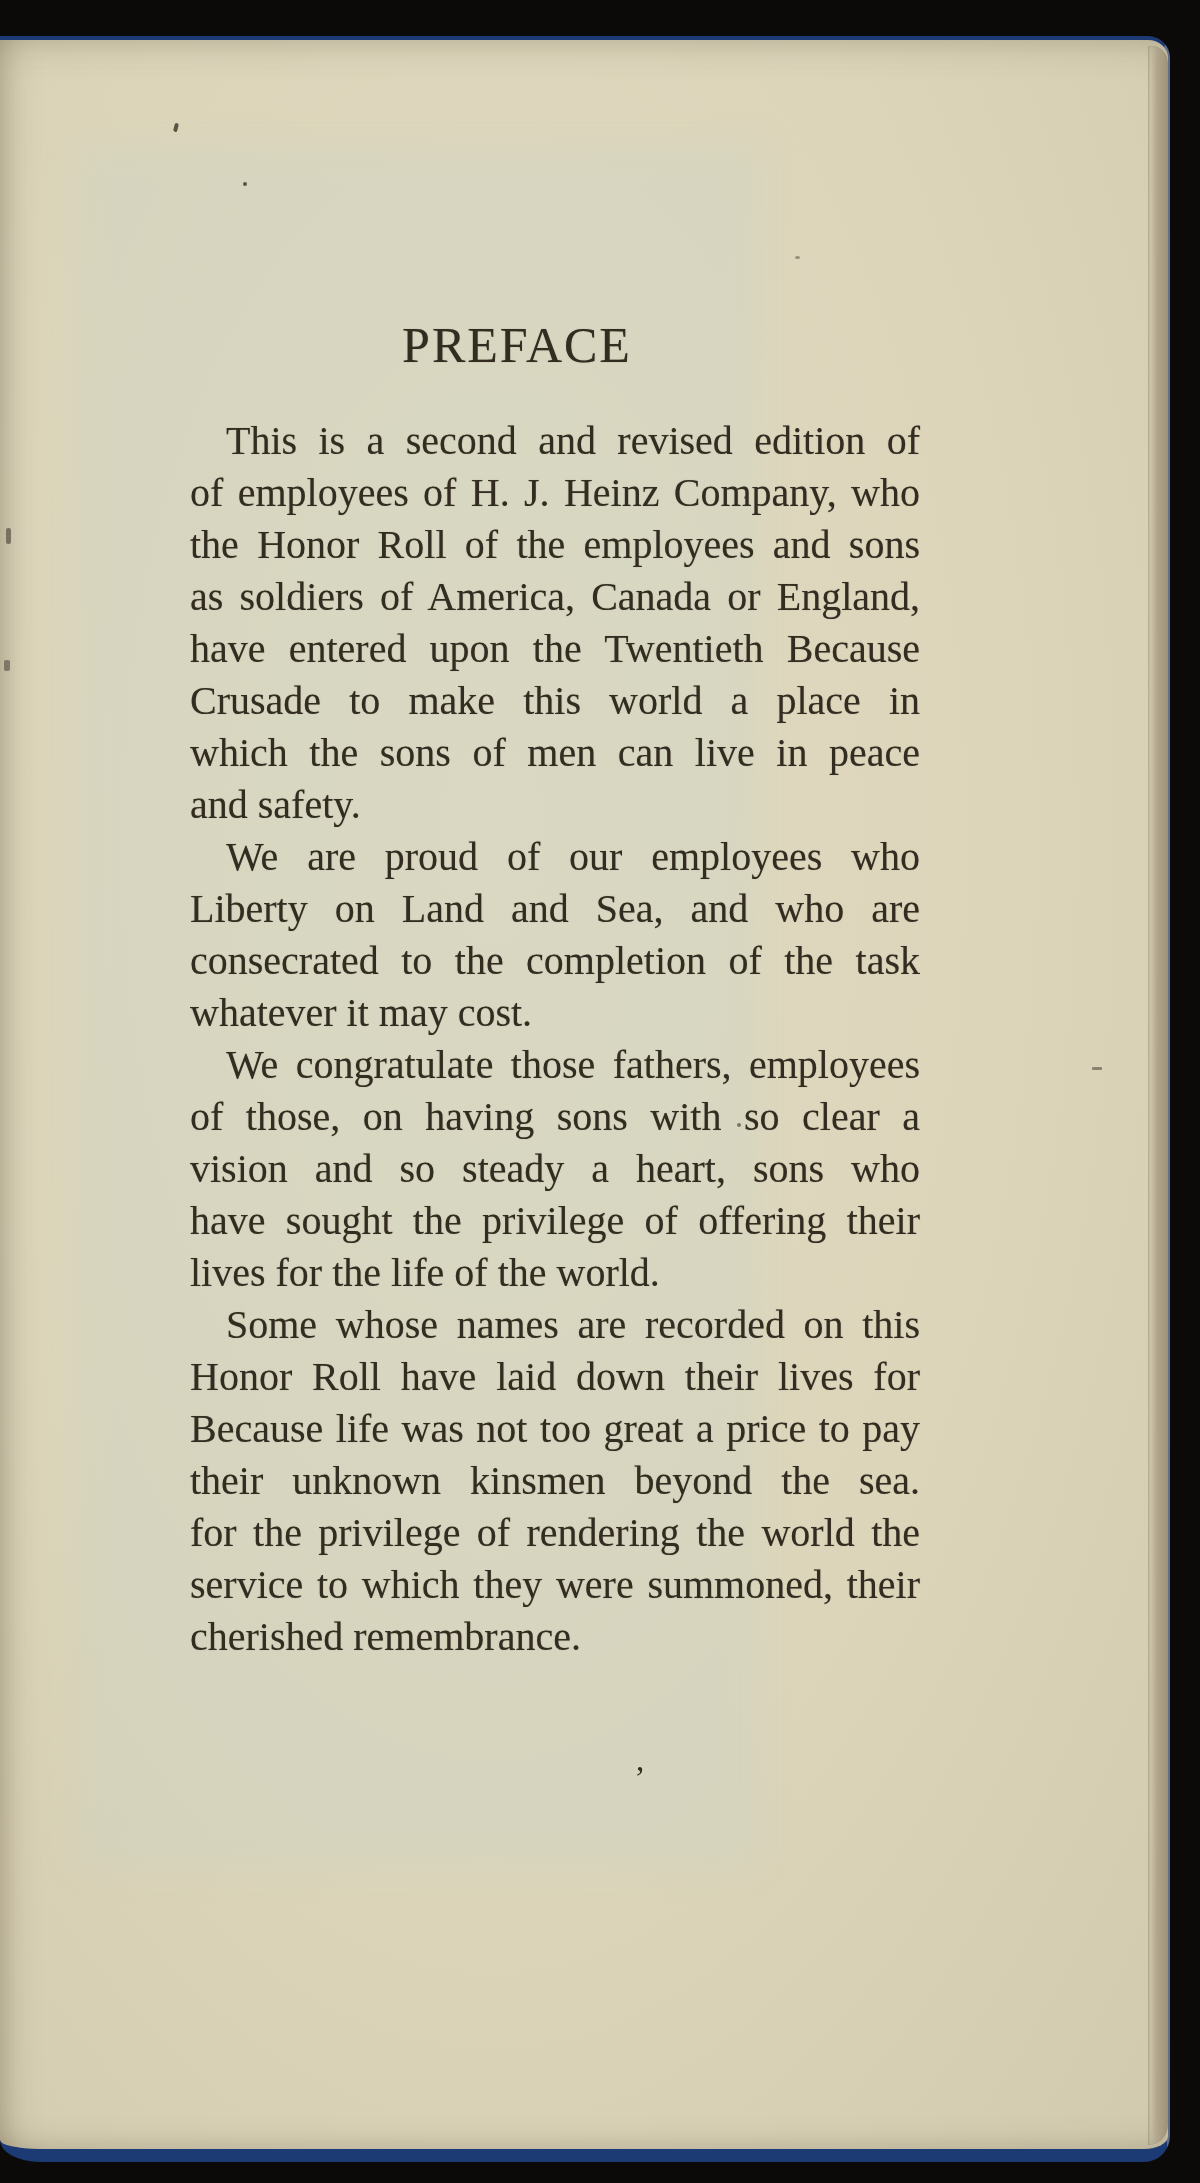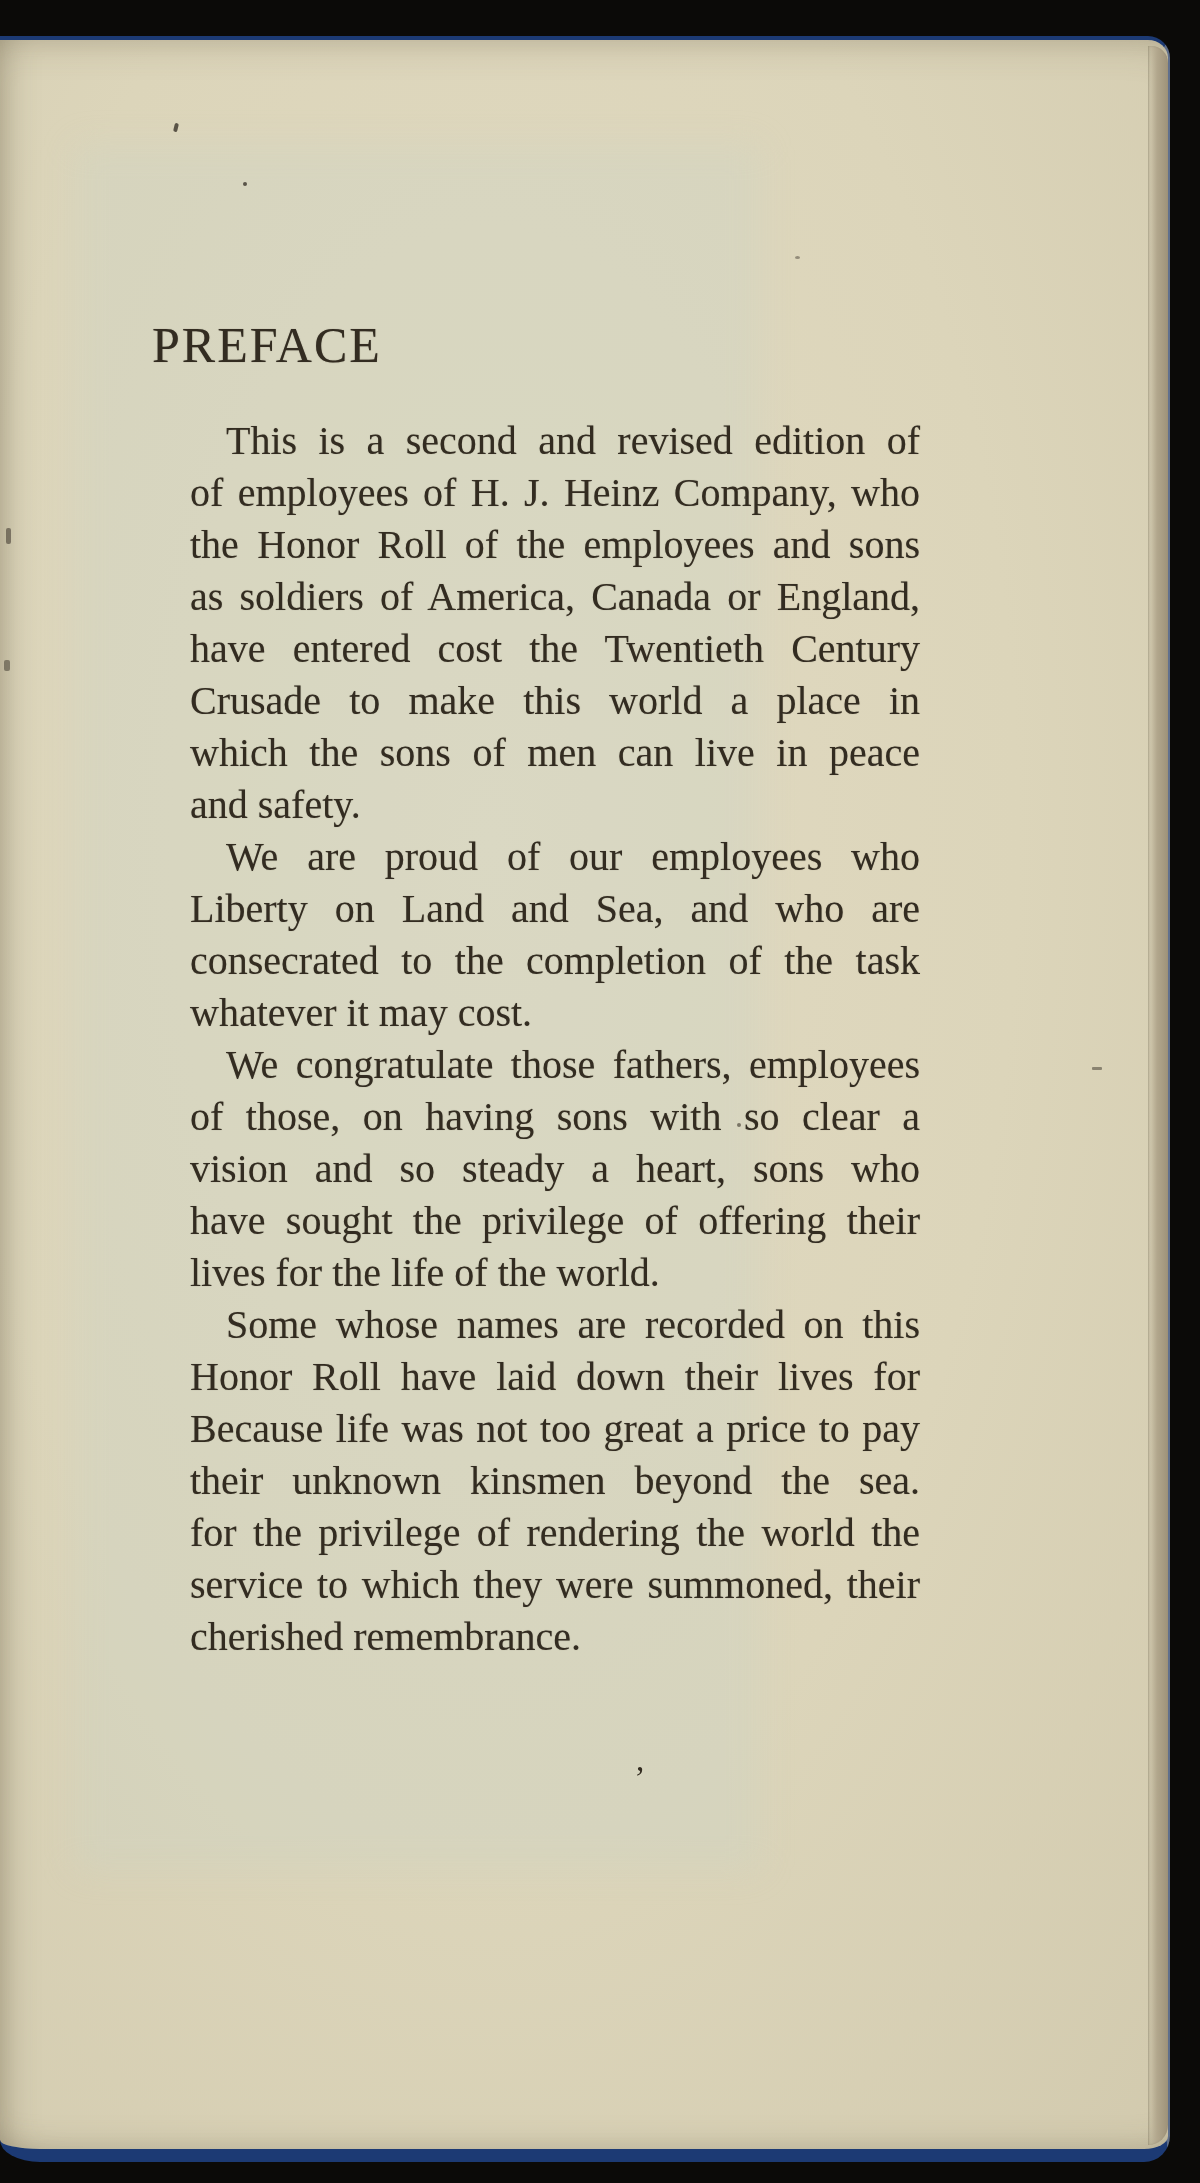--- a/index.html
+++ b/index.html
@@ -51,20 +51,21 @@
     width:685px; height:1725px;
     background:rgba(203,212,199,0.30);
     filter:blur(16px);
     border-radius:8px;
   }
   
   .title{
     position:absolute;
     left:152px; top:316px;
     width:730px;
+    text-align:center;
     font-size:50px;
     letter-spacing:2px;
     color:var(--ink);
     text-shadow:0 0 1px rgba(47,42,32,0.45);
   }
   .body-text{
     position:absolute;
     left:190px; top:415px;
     width:730px;
     font-size:40px;
@@ -107,21 +108,21 @@
 </div>
 
 <div class="title">PREFACE</div>
 
 <div class="body-text">
     <div class="paragraph">
       <div class="line first">This is a second and revised edition of</div>
       <div class="line">of employees of H. J. Heinz Company, who</div>
       <div class="line">the Honor Roll of the employees and sons</div>
       <div class="line">as soldiers of America, Canada or England,</div>
-      <div class="line">have entered cost the Twentieth Century</div>
+      <div class="line">have entered upon the Twentieth Because</div>
       <div class="line">Crusade to make this world a place in</div>
       <div class="line">which the sons of men can live in peace</div>
       <div class="line lastline">and safety.</div>
     </div>
     <div class="paragraph">
       <div class="line first">We are proud of our employees who</div>
       <div class="line">Liberty on Land and Sea, and who are</div>
       <div class="line">consecrated to the completion of the task</div>
       <div class="line lastline">whatever it may cost.</div>
     </div>

